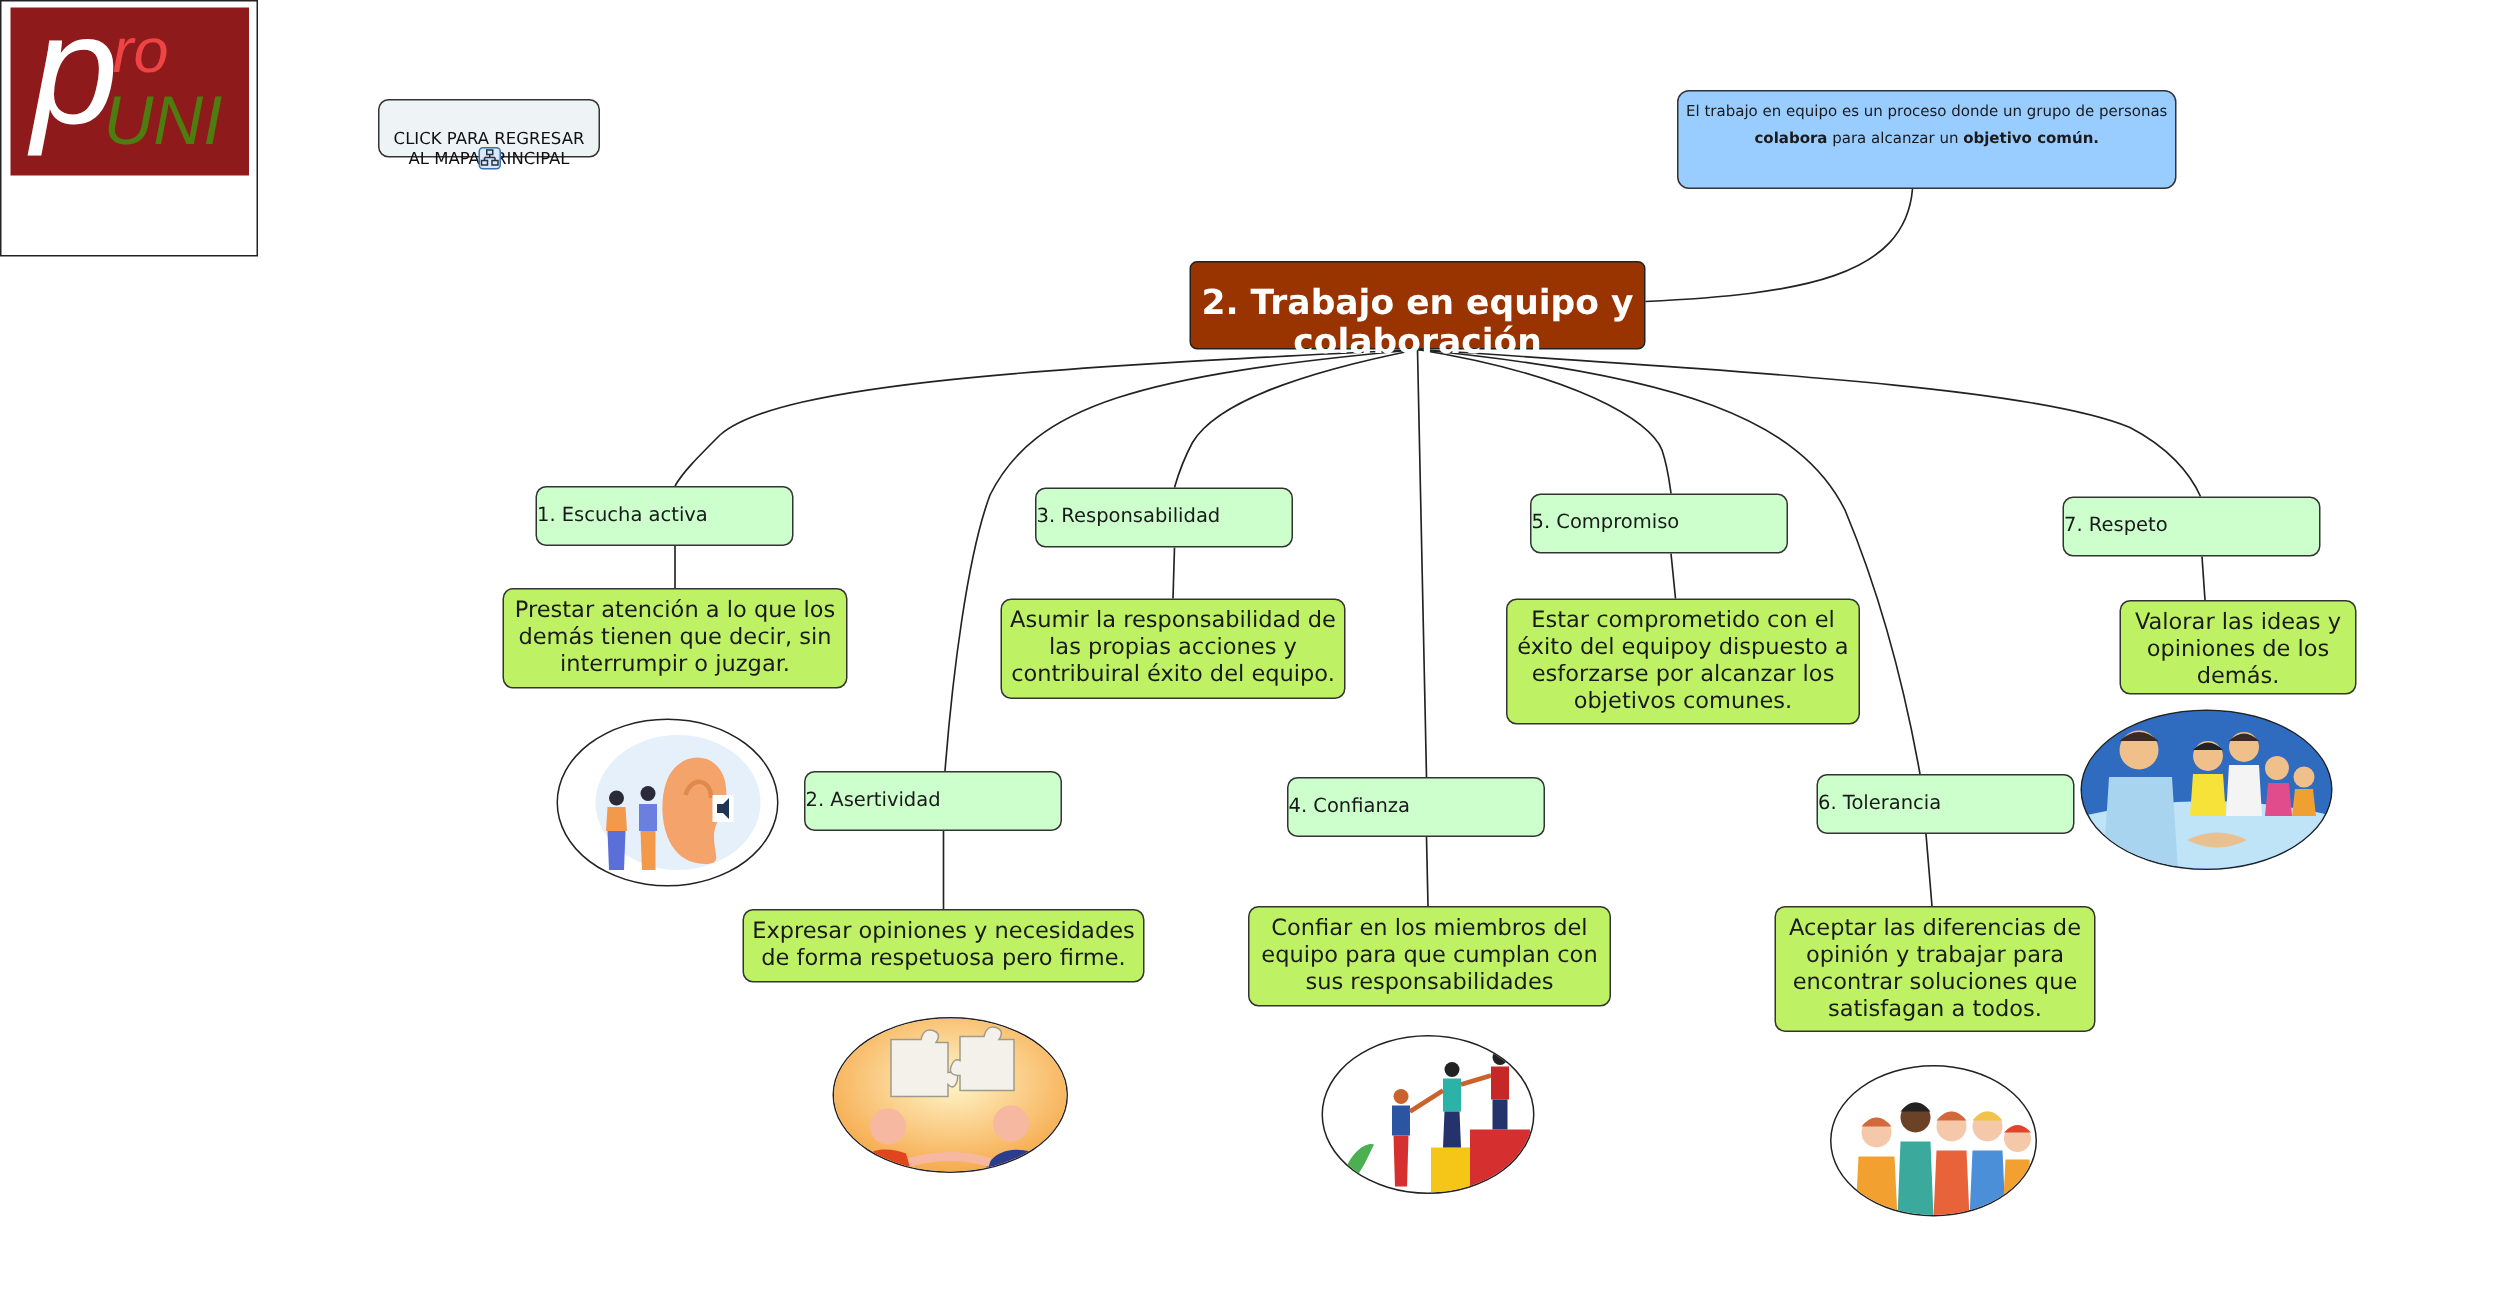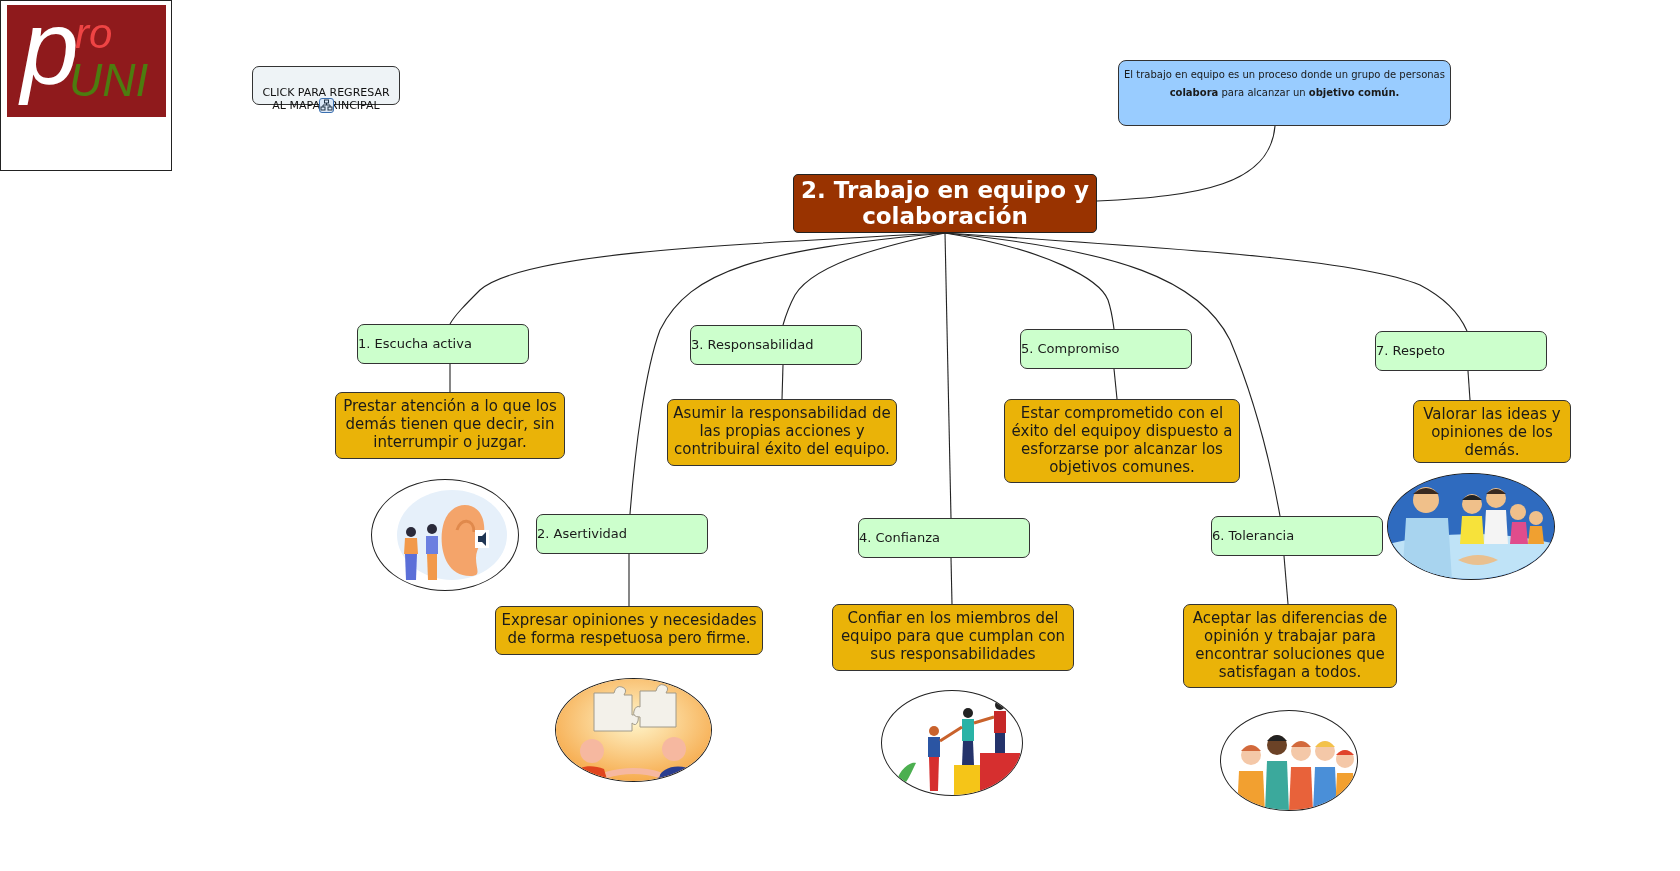--- a/index.html
+++ b/index.html
@@ -10,23 +10,23 @@
   .logo{left:0;top:0;width:172px;height:171px;border:1px solid #222;box-sizing:border-box;background:#fff;}
   .logo .red{position:absolute;left:6px;top:4px;width:159px;height:112px;background:#8f1a1c;}
   .logo .p{position:absolute;left:20px;top:-6px;font-family:"Liberation Sans",sans-serif;font-style:italic;font-size:104px;color:#ffffff;line-height:1;}
   .logo .ro{position:absolute;left:74px;top:12px;font-family:"Liberation Sans",sans-serif;font-style:italic;font-size:42px;color:#ef4444;line-height:1;}
   .logo .uni{position:absolute;left:68px;top:56px;font-family:"Liberation Sans",sans-serif;font-style:italic;font-size:46px;color:#4d7c0f;line-height:1;}
   .logo .caption{position:absolute;left:0;top:124px;width:170px;text-align:center;font-size:12.5px;letter-spacing:1.2px;line-height:16px;color:#111;font-family:"DejaVu Sans",sans-serif;}
   .back-btn{left:252px;top:66px;width:148px;height:39px;border:1px solid #333;border-radius:7px;background:#eef3f6;box-sizing:border-box;text-align:center;font-size:11px;line-height:13px;padding-top:19px;color:#111;}
   .back-icon{position:absolute;left:66px;top:31px;width:15px;height:15px;border:1px solid #3a6fb0;border-radius:3px;background:#dce8f7;box-sizing:border-box;font-size:9px;line-height:13px;color:#234;text-align:center;}
   .def{left:1118px;top:60px;width:333px;height:66px;background:#99ccff;border:1px solid #333;border-radius:8px;box-sizing:border-box;text-align:center;font-size:10px;line-height:18px;padding-top:5px;}
   .def b{font-weight:bold;}
-  .central{left:793px;top:174px;width:304px;height:59px;background:#993300;border:1px solid #222;border-radius:5px;box-sizing:border-box;color:#fff;font-weight:bold;font-size:23px;line-height:26px;text-align:center;padding-top:2px;}
+  .central{left:793px;top:174px;width:304px;height:59px;background:#993300;border:1px solid #222;border-radius:5px;box-sizing:border-box;color:#fff;font-weight:bold;font-size:23px;line-height:26px;text-align:center;padding-top:14px;}
   .topic{height:40px;width:172px;background:#ccffcc;border:1px solid #333;border-radius:7px;box-sizing:border-box;text-align:left;font-size:13px;line-height:38px;}
-  .desc{background:#eab308;border:1px solid #333;border-radius:7px;box-sizing:border-box;text-align:center;font-size:15px;line-height:18px;padding:4px 4px;}
+  .desc{background:#bef264;border:1px solid #333;border-radius:7px;box-sizing:border-box;text-align:center;font-size:15px;line-height:18px;padding:4px 4px;}
   .pic{border:1.5px solid #222;border-radius:50%;box-sizing:border-box;overflow:hidden;background:#fff;}
 </style>
 </head>
 <body>
 
 <svg class="lines">
   <path d="M1097,201 C1200,196 1270,185 1275,126"></path>
   <path d="M945,233 C700,245 520,255 480,290 C465,305 455,315 450,324"></path>
   <path d="M945,233 C760,250 690,270 660,330 C645,370 635,450 630,514"></path>
   <path d="M945,233 C860,250 810,270 795,295 C788,308 785,318 783,325"></path>

